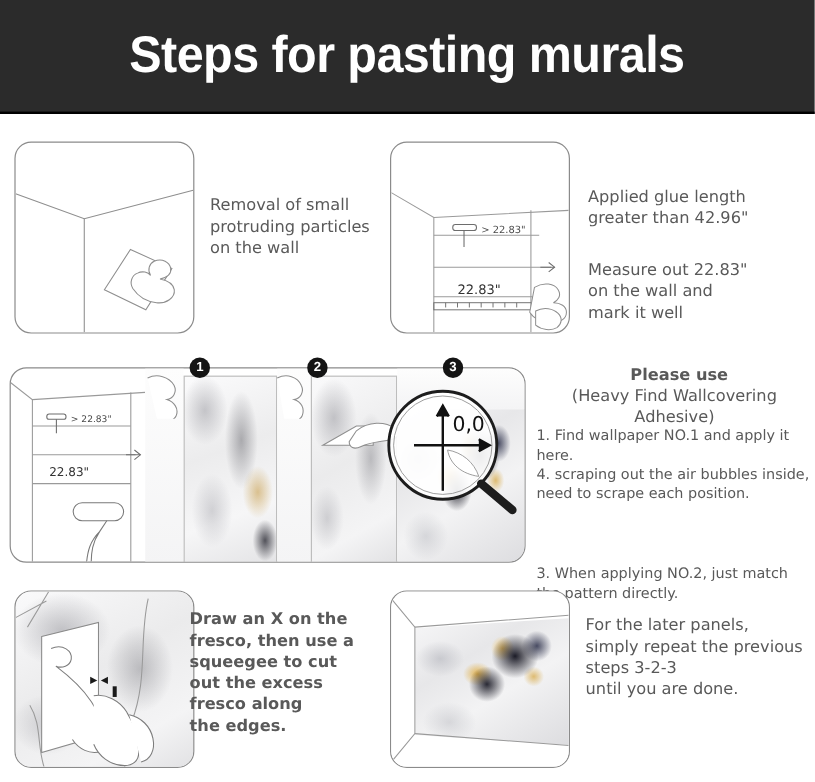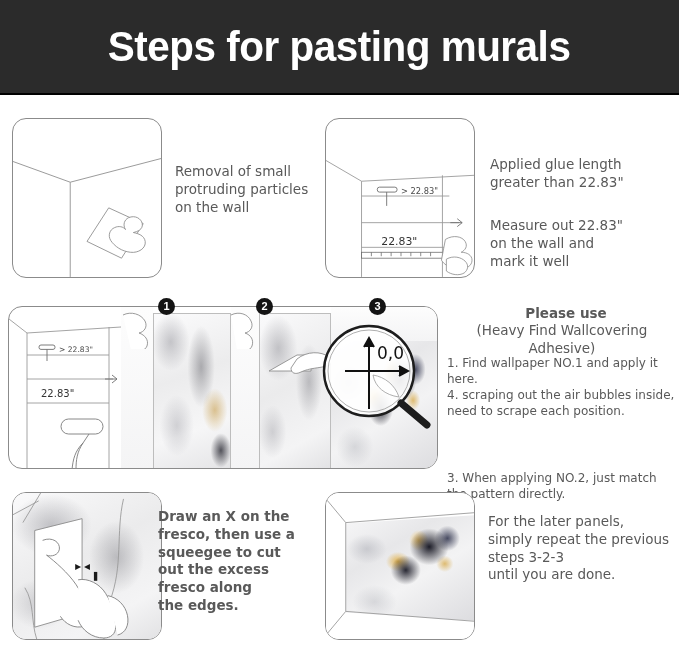--- a/index.html
+++ b/index.html
@@ -162,21 +162,21 @@
     <g fill="#ffffff" stroke="#8e8e8e" stroke-width="0.85">
       <path d="M121 122 c8 -5 17 -3 20 2 c3 5 0 9 -4 11 c6 0 11 3 11 8 c0 6 -6 9 -13 9
                c-8 0 -15 -4 -18 -9 Z"></path>
       <path d="M122 142 c7 -4 15 -2 19 2 c4 4 3 9 -1 12 c-5 3 -13 2 -18 -2 Z"></path>
     </g>
     <text x="76" y="76" font-family="DejaVu Sans, sans-serif" font-size="8.4" fill="#4a4a4a">&gt; 22.83"</text>
     <text x="56" y="128" font-family="DejaVu Sans, sans-serif" font-size="11" fill="#333333">22.83"</text>
   </svg>
 </div>
 <div class="caption" style="left:490px; top:156px; width:185px;">Applied glue length
-greater than 22.83"</div>
+greater than 42.96"</div>
 <div class="caption" style="left:490px; top:217px; width:185px;">Measure out 22.83"
 on the wall and
 mark it well</div>
 
 <div class="badge" style="left:158px; top:298px;">1</div>
 <div class="badge" style="left:256px; top:298px;">2</div>
 <div class="badge" style="left:369px; top:298px;">3</div>
 
 <div class="panel" style="left:8px; top:306px; width:430px; height:163px;">
   <div class="art" style="position:relative;">

